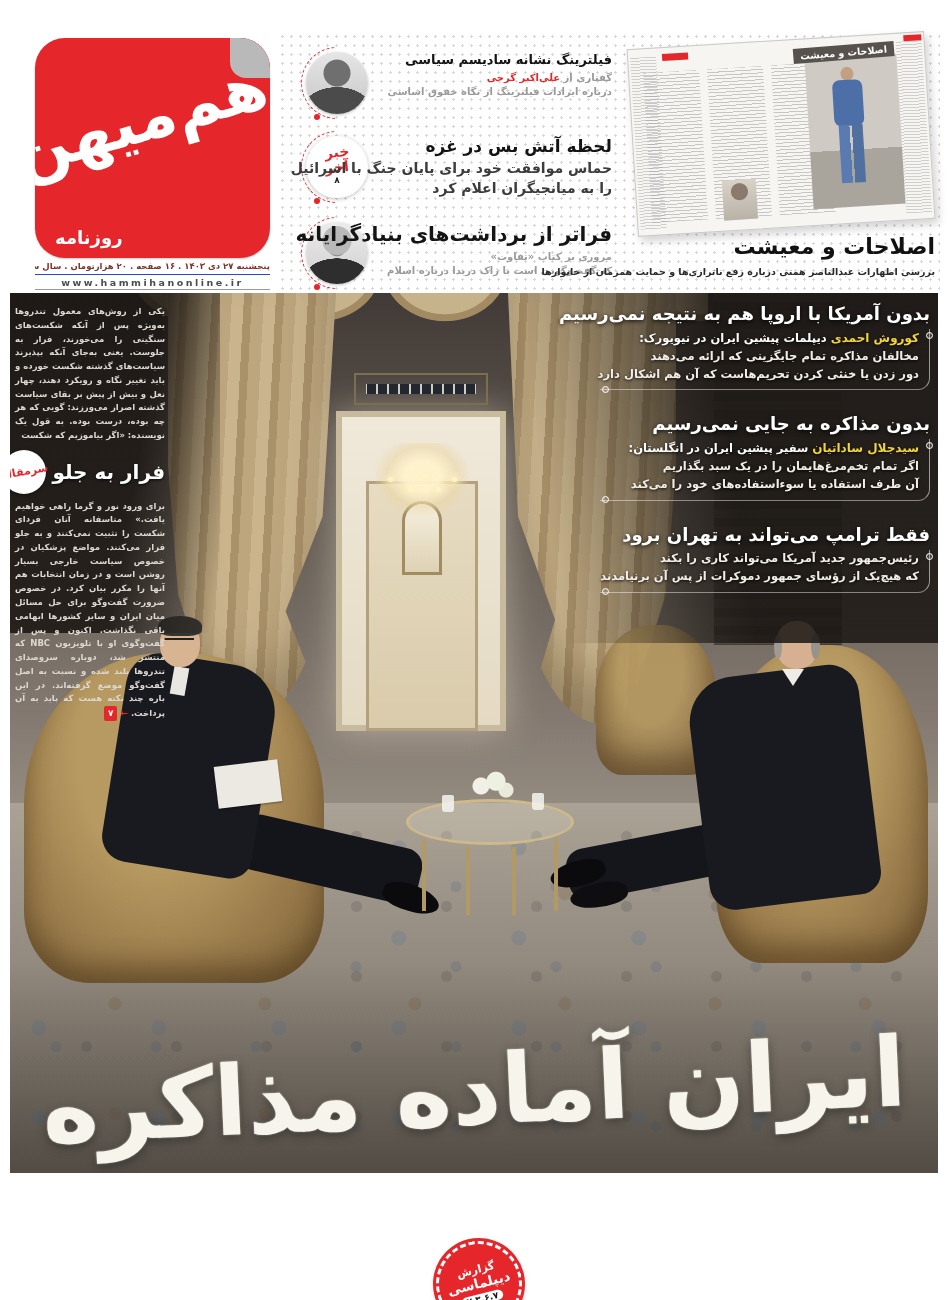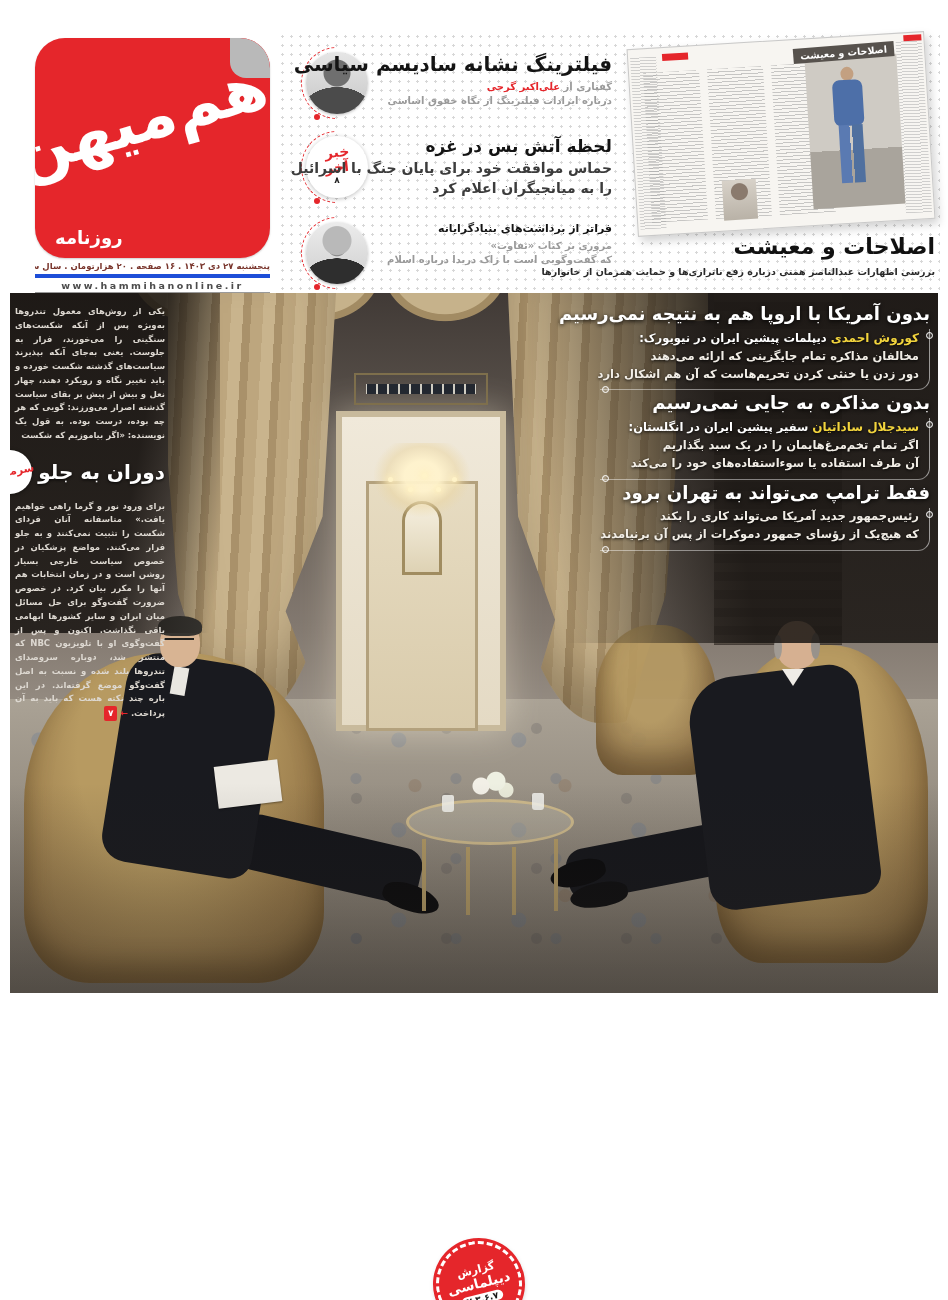--- a/index.html
+++ b/index.html
@@ -18,27 +18,27 @@
   .logo .fold{position:absolute;right:0;top:0;width:40px;height:40px;background:#b9b9b9;
         border-radius:0 30px 0 16px;}
   .logo .script{position:absolute;left:0;right:0;top:46px;text-align:center;color:#fff;
         font-size:64px;font-weight:bold;transform:rotate(-16deg);direction:rtl;line-height:1;}
   .logo .subtitle{position:absolute;left:20px;bottom:10px;color:#fff;font-size:18px;
         font-weight:bold;direction:rtl;}
   .dateline{position:absolute;left:35px;top:261px;width:235px;text-align:center;direction:rtl;
         font-size:8.5px;font-weight:bold;color:#79352c;white-space:nowrap;overflow:hidden;}
   .urlline{position:absolute;left:35px;top:274px;width:235px;text-align:center;
         font-size:9.5px;font-weight:bold;color:#4c4c4c;letter-spacing:2.5px;
-        border-top:4px solid #1d4ed8;border-bottom:1px solid #9a9a9a;padding:2px 0 1px;}
+        border-top:1px solid #1d4ed8;border-bottom:1px solid #9a9a9a;padding:2px 0 1px;}
 
   
   .stories{position:absolute;left:288px;top:40px;width:324px;height:250px;direction:rtl;}
   .story{position:absolute;right:0;width:324px;}
   .story .txt{position:absolute;right:0;top:0;width:240px;text-align:right;}
-  .story .title{font-size:20px;font-weight:bold;color:#141414;white-space:nowrap;}
+  .story .title{font-size:13px;font-weight:bold;color:#141414;white-space:nowrap;}
   .story .kick{font-size:10px;font-weight:bold;color:#9a9a9a;margin-top:5px;white-space:nowrap;}
   .story .kick .red{color:#e5262b;}
   .story .desc{font-size:10px;font-weight:bold;color:#9a9a9a;margin-top:3px;white-space:nowrap;}
   .story .desc2{font-size:14px;font-weight:bold;color:#3c3c3c;margin-top:4px;white-space:nowrap;}
   .pcirc{position:absolute;left:18px;top:0;width:62px;height:62px;border-radius:50%;overflow:hidden;
         background:
           radial-gradient(circle at 50% 34%, #6f6f6f 0 13px, transparent 14px),
           radial-gradient(ellipse 34px 22px at 50% 92%, #4b4b4b 0 99%, transparent 100%),
           linear-gradient(#e6e6e6,#c6c6c6);
         box-shadow:0 1px 3px rgba(0,0,0,.25);}
@@ -83,21 +83,21 @@
         background:linear-gradient(90deg,#5a7ab2 0 45%,transparent 45% 55%,#50709f 55%);}
   .thumb .mini-portrait{position:absolute;left:86px;bottom:10px;width:34px;height:40px;
         background:radial-gradient(circle at 50% 30%,#8a7a6d 0 8px,transparent 9px),
                    linear-gradient(#d8d2c9,#b9b2a7);}
   .feat-title{position:absolute;left:620px;top:234px;width:315px;text-align:right;direction:rtl;
         font-size:22px;font-weight:bold;color:#111;}
   .feat-sub{position:absolute;left:610px;top:266px;width:325px;text-align:right;direction:rtl;
         font-size:9.5px;font-weight:bold;color:#2a2a2a;white-space:nowrap;}
 
   
-  .photo{position:absolute;left:10px;top:293px;width:928px;height:700px;overflow:hidden;
+  .photo{position:absolute;left:10px;top:293px;width:928px;height:880px;overflow:hidden;
         background:#7d746b;}
   .wall{position:absolute;inset:0;background:linear-gradient(180deg,#413a36 0%,#5f5750 22%,
         #837970 48%,#938a80 58%,#8d847a 64%);}
   .floor{position:absolute;left:0;right:0;top:58%;bottom:0;
         background:linear-gradient(180deg,#aaa295 0%,#978f83 35%,#837b70 70%,#6e675e 100%);}
   .carpet{position:absolute;left:0;right:0;top:60%;bottom:0;opacity:.5;
         background-image:
           radial-gradient(circle at 24% 30%, rgba(90,115,150,.5) 0 7px, transparent 8px),
           radial-gradient(circle at 70% 66%, rgba(125,90,60,.45) 0 6px, transparent 7px),
           radial-gradient(circle at 46% 82%, rgba(70,95,130,.4) 0 5px, transparent 6px),
@@ -201,21 +201,21 @@
         text-shadow:0 1px 3px rgba(0,0,0,.8);}
   .ed-badge{flex:0 0 auto;width:44px;height:44px;border-radius:50%;background:#fff;
         box-shadow:0 1px 4px rgba(0,0,0,.45);display:flex;align-items:center;justify-content:center;}
   .ed-badge span{color:#e5262b;font-size:11px;font-weight:bold;transform:rotate(-10deg);}
   .pg-arrow{color:#e5262b;font-weight:bold;font-size:9px;}
   .pg-num{display:inline-block;background:#e5262b;color:#fff;font-size:9px;font-weight:bold;
         padding:0 4px;border-radius:2px;}
 
   
   .headlines{position:absolute;right:8px;top:10px;width:330px;direction:rtl;text-align:right;}
-  .hblock{margin-bottom:2px;}
+  .hblock{margin-bottom:23px;}
   .h-title{font-size:18px;font-weight:bold;color:#fff;white-space:nowrap;
         text-shadow:0 1px 4px rgba(0,0,0,.9);margin-bottom:5px;}
   .h-sub{position:relative;border-left:none;border-right:1px solid rgba(255,255,255,.55);
         border-bottom:1px solid rgba(255,255,255,.45);border-bottom-right-radius:12px;
         padding:0 10px 6px 0;}
   .h-sub::before{content:"";position:absolute;right:-3.5px;top:3px;width:5px;height:5px;
         border:1px solid #fff;border-radius:50%;background:rgba(255,255,255,.15);}
   .h-sub::after{content:"";position:absolute;left:2px;bottom:-3.5px;width:5px;height:5px;
         border:1px solid #fff;border-radius:50%;background:rgba(255,255,255,.15);}
   .h-speaker{color:#f2d43d;font-weight:bold;font-size:12px;}
@@ -282,21 +282,21 @@
         <div class="title" style="font-size:17px;">لحظه آتش بس در غزه</div>
         <div class="desc2">حماس موافقت خود برای پایان جنگ با اسرائیل</div>
         <div class="desc2">را به میانجیگران اعلام کرد</div>
       </div>
     </div>
 
     <div class="story" style="top:182px;height:78px;">
       <div class="ring"></div>
       <div class="pcirc light"></div>
       <div class="txt">
-        <div class="title" style="font-size:11px;">فراتر از برداشت‌های بنیادگرایانه</div>
+        <div class="title" style="font-size:20px;">فراتر از برداشت‌های بنیادگرایانه</div>
         <div class="kick">مروری بر کتاب «تفاوت»</div>
         <div class="desc">
           <span>که گفت‌وگویی است با</span>
           <span class="red">ژاک دریدا</span>
           <span>درباره اسلام</span>
         </div>
       </div>
     </div>
   </div>
 
@@ -370,21 +370,21 @@
     <div class="glass g1"></div>
     <div class="glass g2"></div>
 
     <div class="shade-tl"></div>
     <div class="shade-tr"></div>
     <div class="shade-b"></div>
 
     <div class="editorial">
       <p>یکی از روش‌های معمول تندروها به‌ویژه پس از آنکه شکست‌های سنگینی را می‌خورند، فرار به جلوست. یعنی به‌جای آنکه بپذیرند سیاست‌های گذشته شکست خورده و باید تغییر نگاه و رویکرد دهند، چهار نعل و بیش از پیش بر بقای سیاست گذشته اصرار می‌ورزند: گویی که هر چه بوده، درست بوده. به قول یک نویسنده: «اگر بیاموزیم که شکست</p>
       <div class="ed-row">
-        <div class="ed-title">دوران به جلو</div>
+        <div class="ed-title">فرار به جلو</div>
         <div class="ed-badge">
           <span>سرمقاله</span>
         </div>
       </div>
       <p>
         <span>برای ورود نور و گرما راهی خواهیم یافت.» متاسفانه آنان فردای شکست را تثبیت نمی‌کنند و به جلو فرار می‌کنند. مواضع پزشکیان در خصوص سیاست خارجی بسیار روشن است و در زمان انتخابات هم آنها را مکرر بیان کرد. در خصوص ضرورت گفت‌وگو برای حل مسائل میان ایران و سایر کشورها ابهامی باقی نگذاشت. اکنون و پس از گفت‌وگوی او با تلویزیون NBC که منتشر شد، دوباره سروصدای تندروها بلند شده و نسبت به اصل گفت‌وگو موضع گرفته‌اند. در این باره چند نکته هست که باید به آن پرداخت.</span>
         <span class="pg-arrow">←</span>
         <span class="pg-num">۷</span>
       </p>
     </div>

